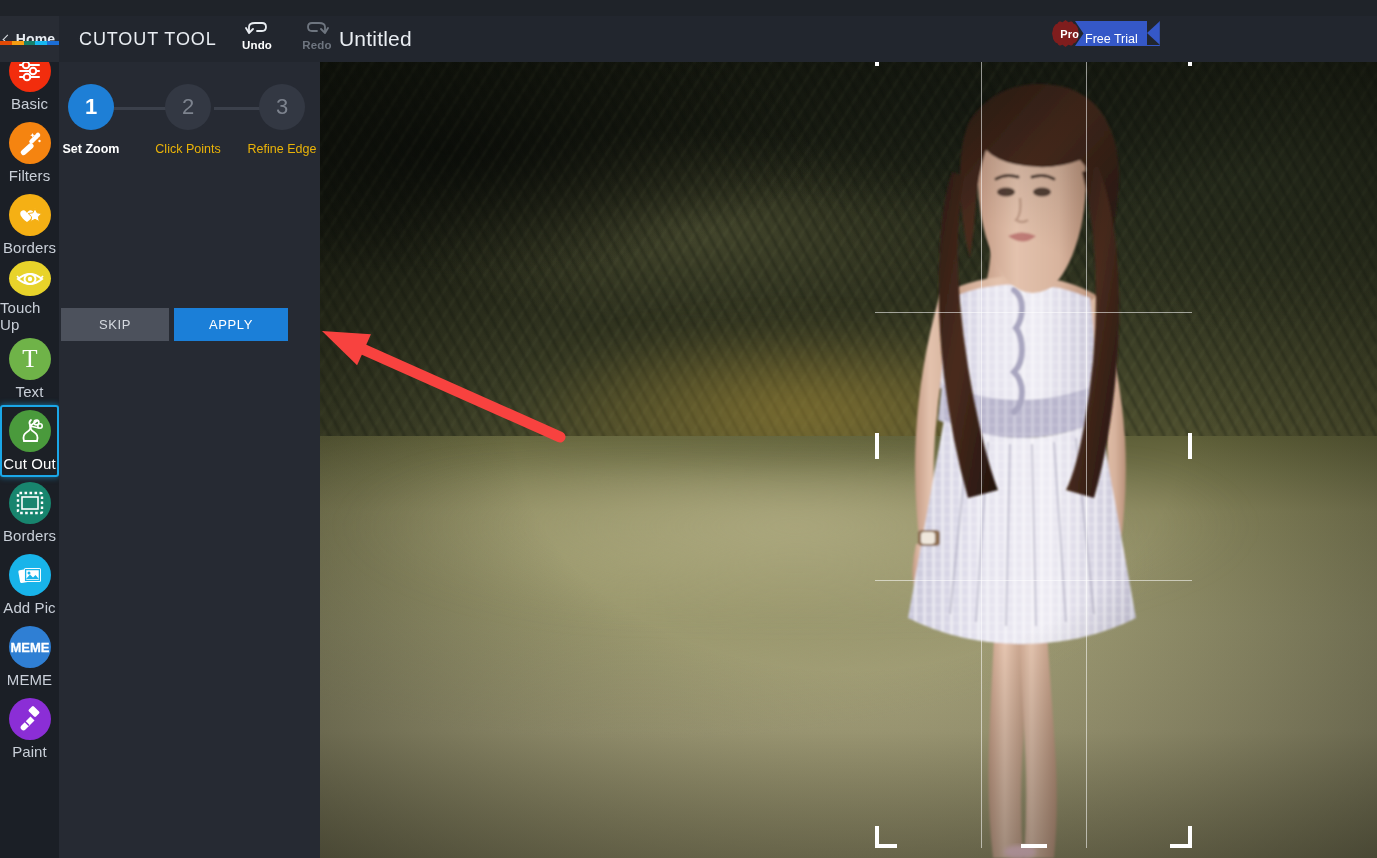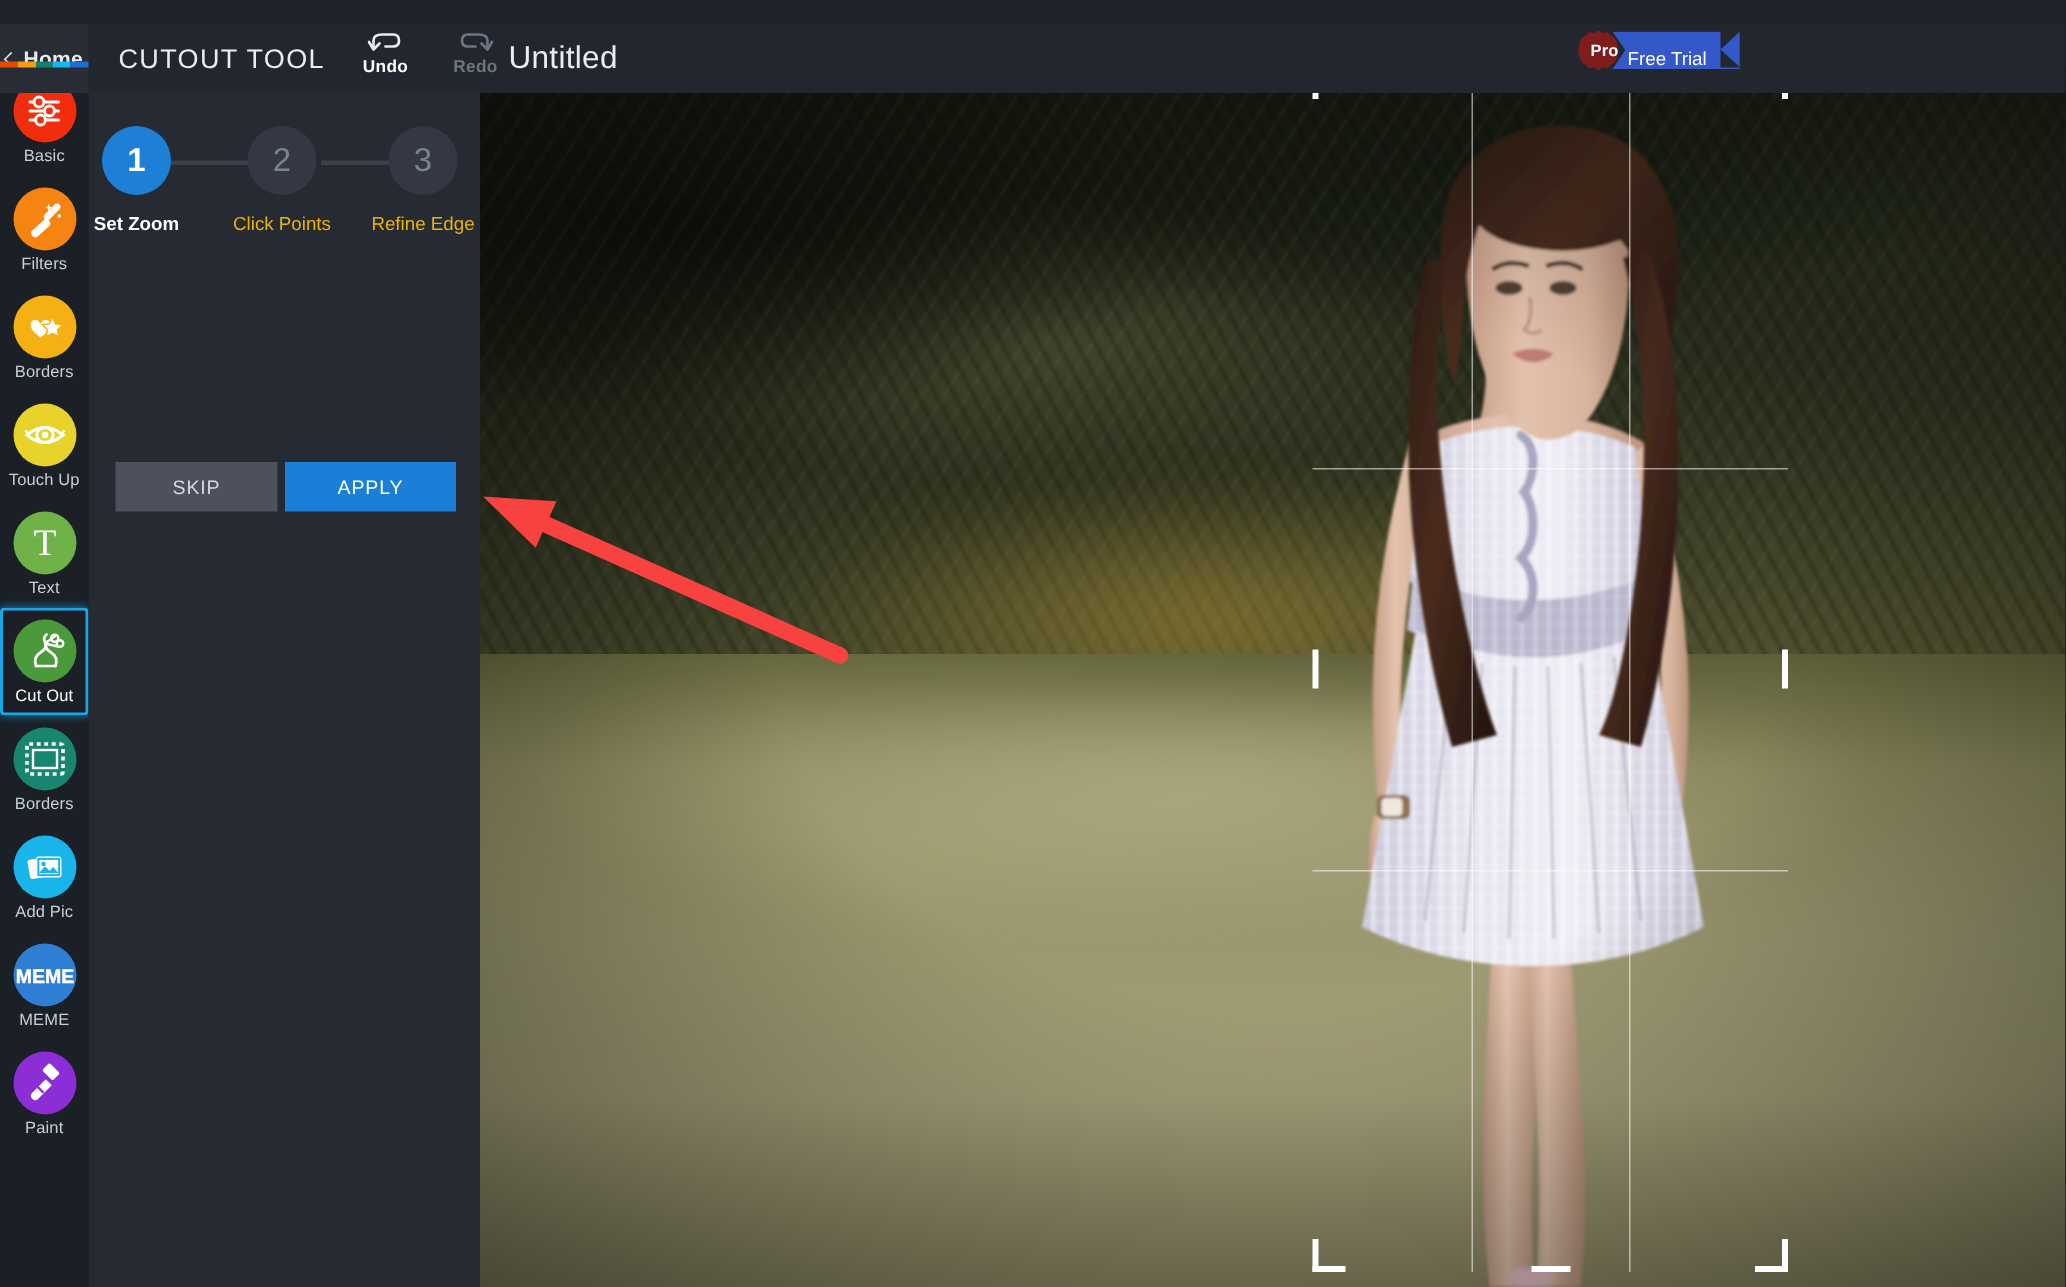--- a/index.html
+++ b/index.html
@@ -94,21 +94,21 @@
   .rail-item {
     position: relative; width: 59px; height: 72px;
     display: flex; flex-direction: column; align-items: center; justify-content: center;
     cursor: pointer;
   }
   .rail-item .bubble {
     width: 42px; height: 42px; border-radius: 50%;
     display: flex; align-items: center; justify-content: center;
   }
   .rail-item .rail-label {
-    color: #c9cfd8; font-size: 11px; margin-top: 3px; letter-spacing: .1px;
+    color: #c9cfd8; font-size: 15px; margin-top: 3px; letter-spacing: .1px;
   }
   .rail-item.selected {
     background: #1c2026;
     box-shadow: inset 0 0 0 2px #1aa7e8, 0 0 6px rgba(26,167,232,.65);
     border-radius: 3px;
   }
   .rail-item.selected .rail-label { color: #ffffff; }
 
   
   .panel {
@@ -133,21 +133,21 @@
     white-space: nowrap;
   }
   .step-cap.active { color: #ffffff; font-weight: bold; }
   .step-cap.idle { color: #eab308; }
 
   .instructions {
     margin: 14px 18px 0 18px; color: #e3e7ed; font-size: 13.5px;
     line-height: 18.5px; text-align: justify; max-width: 226px;
   }
   .btn-row {
-    position: absolute; left: 18px; top: 262px; display: flex; gap: 5px;
+    position: absolute; left: 2px; top: 262px; display: flex; gap: 5px;
   }
   .btn {
     height: 33px; display: flex; align-items: center; justify-content: center;
     font-size: 13px; letter-spacing: .6px; cursor: pointer; border: none;
     font-family: "Liberation Sans", sans-serif;
   }
   .btn-skip { width: 108px; background: #4c515c; color: #d6dae0; }
   .btn-apply { width: 114px; background: #1b7fd8; color: #ffffff; }
 
   

